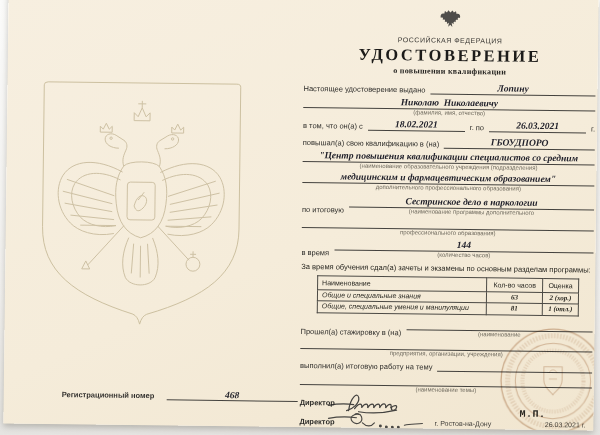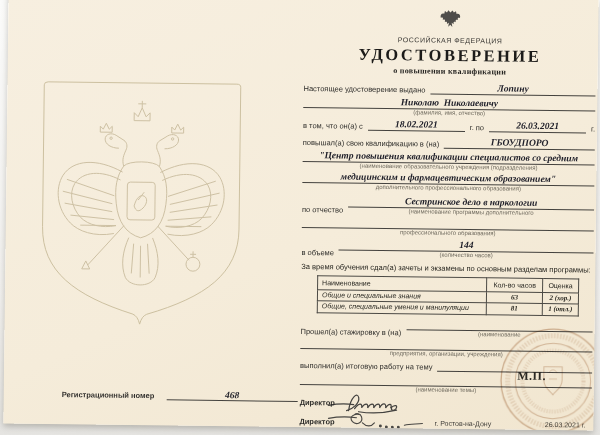--- a/index.html
+++ b/index.html
@@ -43,22 +43,22 @@
   table.results th,table.results td{border:1px solid #4c4a45;padding:1px 4px;vertical-align:middle;}
   table.results th{font-weight:normal;text-align:center;height:11px;}
   table.results th.first{text-align:left;}
   table.results td{font-style:italic;line-height:1.2;}
   table.results td.num{text-align:center;font-family:"Liberation Serif",serif;font-weight:bold;}
   .sigrow{display:flex;align-items:center;position:relative;height:16px;}
   .sigrow .lbl{font-weight:bold;}
   .sig-svg{margin-left:-8px;}
   .city{font-size:7px;color:#3c3a36;margin-left:4px;white-space:nowrap;}
   .date{font-size:7px;color:#4a473f;margin-left:auto;margin-right:6px;white-space:nowrap;}
-  .mp{position:absolute;right:46px;top:365px;font-family:Liberation Serif, serif;font-weight:bold;
-    font-size:12px;color:#2a2823;letter-spacing:.5px;}
+  .mp{position:absolute;right:46px;top:405px;font-family:Liberation Mono, monospace;font-weight:bold;
+    font-size:10px;color:#2a2823;letter-spacing:.5px;}
   .seal{position:absolute;left:492px;top:326px;width:114px;height:114px;mix-blend-mode:multiply;filter:blur(.2px);}
   .wm{stroke:#c9bc9e;fill:none;stroke-width:1;}
   .wm-shield{stroke:#ccc0a0;fill:none;stroke-width:1;}
 </style>
 </head>
 <body>
 
 <div class="paper">
 
   <div class="shield-wrap">
@@ -142,33 +142,33 @@
     <div class="full mt3">
       <span class="blank val">"Центр повышения квалификации специалистов со средним</span>
       <span class="tiny">(наименование образовательного учреждения (подразделения)</span>
     </div>
     <div class="full mt2">
       <span class="blank val">медицинским и фармацевтическим образованием"</span>
       <span class="tiny">дополнительного профессионального образования)</span>
     </div>
 
     <div class="frow mt4">
-      <span class="lbl">по отчество</span>
+      <span class="lbl">по итоговую</span>
       <span class="fcol">
         <span class="blank val">Сестринское дело в наркологии</span>
         <span class="tiny">(наименование программы дополнительного</span>
       </span>
     </div>
     <div class="full mt3">
       <span class="blank val"></span>
       <span class="tiny">профессионального образования)</span>
     </div>
 
     <div class="frow mt2">
-      <span class="lbl">в объеме</span>
+      <span class="lbl">в время</span>
       <span class="fcol">
         <span class="blank val">144</span>
         <span class="tiny">(количество часов)</span>
       </span>
     </div>
 
     <div class="para">За время обучения сдал(а) зачеты и экзамены по основным разделам программы:</div>
 
     <table class="results">
       <thead>

